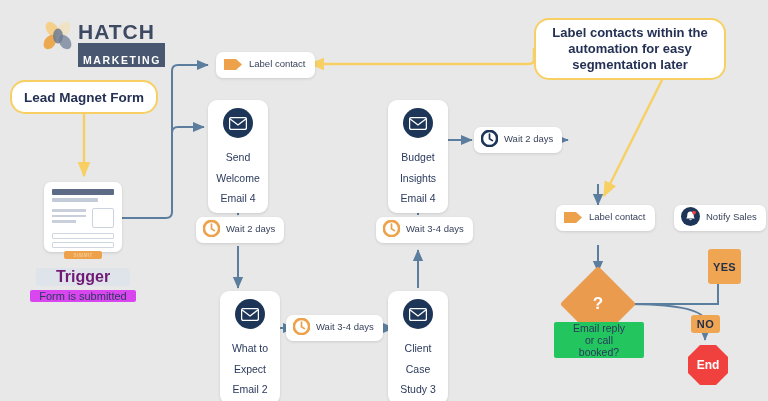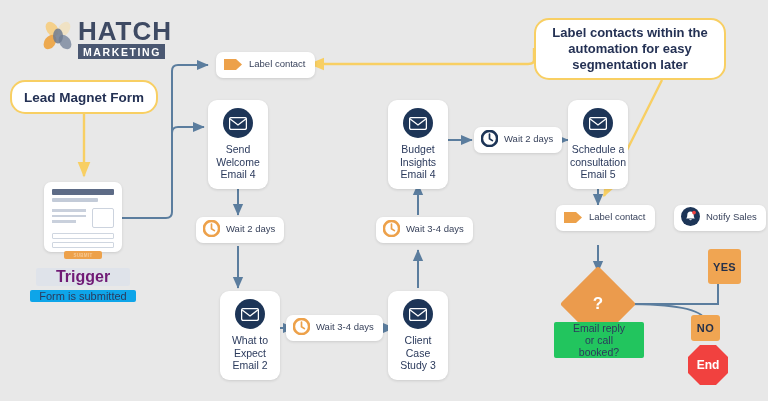--- a/index.html
+++ b/index.html
@@ -14,28 +14,28 @@
     width: 768px; height: 401px;
     background: #e8e8e8;
   }
   svg.wires { position: absolute; left: 0; top: 0; width: 768px; height: 401px; pointer-events: none; }
 
   
   .logo { position: absolute; left: 42px; top: 16px; width: 130px; height: 40px; }
   .logo-mark { position: absolute; left: 0; top: 4px; width: 34px; height: 34px; }
   .logo-text { position: absolute; left: 36px; top: 5px; }
   .logo-hatch {
-    font-size: 26px; font-weight: bold; letter-spacing: 1px;
+    font-size: 21px; font-weight: bold; letter-spacing: 1px;
     color: #3e4a63; line-height: 21px;
     font-family: "Liberation Sans", sans-serif;
   }
   .logo-marketing {
     background: #4a5771; color: #ffffff;
     font-size: 10.5px; font-weight: bold; letter-spacing: 1.6px;
-    padding: 3px 4px 1px 5px; display: inline-block; line-height: 11px;
+    padding: 12px 4px 1px 5px; display: inline-block; line-height: 11px;
     margin-top: 1px;
   }
 
   
   .callout {
     position: absolute;
     background: #ffffff;
     border: 2.5px solid #f8cf63;
     border-radius: 15px;
     color: #243154;
@@ -68,30 +68,31 @@
     color:#f6c993; font-size:4.5px; font-weight:bold; letter-spacing:.3px;
   }
   #trigger-title {
     position: absolute; left: 36px; top: 268px; width: 94px;
     text-align: center; color: #701a75; font-size: 16px; font-weight: bold;
     background: #dfe3ea; border-radius: 2px;
   }
   #trigger-sub {
     position: absolute; left: 30px; top: 290px; width: 106px;
     text-align: center; color: #2b3a5c; font-size: 11px;
-    background: #0ea5e9; border-radius: 2px;
+    background: #d946ef; border-radius: 2px;
   }
 
   
   .email-node {
     position: absolute; width: 60px;
     background: #ffffff; border-radius: 9px;
     box-shadow: 0 1px 3px rgba(0,0,0,0.12);
     display: flex; flex-direction: column; align-items: center;
     padding: 8px 2px 8px 2px;
+    gap: 8px;
   }
   .env-icon {
     width: 30px; height: 30px; border-radius: 50%;
     background: #1d3557; display: flex; align-items: center; justify-content: center;
     margin-bottom: 5px;
   }
   .email-label {
     font-size: 10.5px; color: #2b3a5c; text-align: center; line-height: 12.5px;
   }
 
@@ -124,21 +125,21 @@
   }
 
   
   .chip {
     position: absolute; background: #f0a552; border-radius: 3px;
     color: #24304a; font-size: 11px; font-weight: bold;
     display: flex; align-items: center; justify-content: center;
     letter-spacing: .4px;
   }
   #chip-yes { left: 708px; top: 249px; width: 33px; height: 35px; }
-  #chip-no  { left: 691px; top: 315px; width: 29px; height: 26px; }
+  #chip-no  { left: 691px; top: 315px; width: 29px; height: 18px; }
 
   
   #end-node {
     position: absolute; left: 688px; top: 345px; width: 40px; height: 40px;
     background: #f1413f;
     clip-path: polygon(30% 0,70% 0,100% 30%,100% 70%,70% 100%,30% 100%,0 70%,0 30%);
     display: flex; align-items: center; justify-content: center;
     color: #ffffff; font-size: 12px; font-weight: bold;
   }
 </style>
@@ -319,31 +320,20 @@
   <div class="pill" style="left:474px; top:127px;">
     <span class="clock-icon">
       <svg viewBox="0 0 17 17" width="17" height="17">
           <circle cx="8.5" cy="8.5" r="7.6" fill="none" stroke="#1d3557" stroke-width="2.6"></circle>
           <path d="M8.5,4.2 V8.7 L11.4,10.6" fill="none" stroke="#1d3557" stroke-width="1.7" stroke-linecap="round"></path>
         </svg>
     </span>
     <span class="pill-label">Wait 2 days</span>
   </div>
 
-  <div class="email-node" style="left:568px; top:100px;">
-    <span class="env-icon">
-      <svg viewBox="0 0 18 13" width="18" height="13">
-          <rect x="0.6" y="0.6" width="16.8" height="11.8" rx="1.6" fill="none" stroke="#fff" stroke-width="1.3"></rect>
-          <path d="M1.2,2 L9,8 L16.8,2" fill="none" stroke="#fff" stroke-width="1.3"></path>
-        </svg>
-    </span>
-    <span class="email-label">Schedule a</span>
-    <span class="email-label">consultation</span>
-    <span class="email-label">Email 5</span>
-  </div>
 
   <div class="pill" style="left:556px; top:205px;">
     <span class="tag-icon">
       <svg viewBox="0 0 20 13" width="20" height="13">
           <path d="M1,1 H13 L19,6.5 L13,12 H1 Z" fill="#eda14a"></path>
         </svg>
     </span>
     <span class="pill-label">Label contact</span>
   </div>
 

